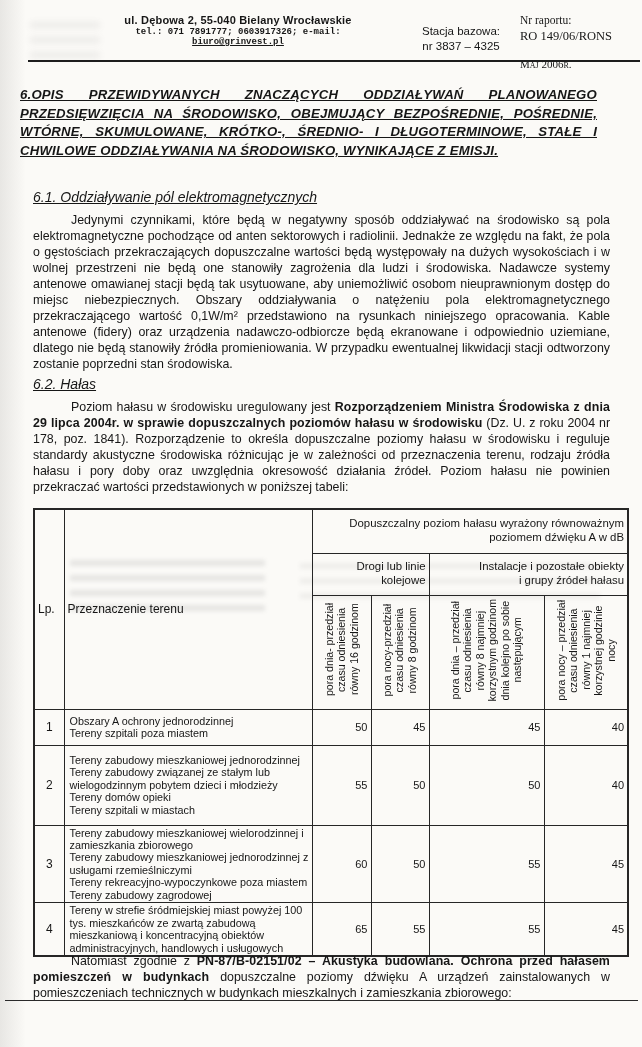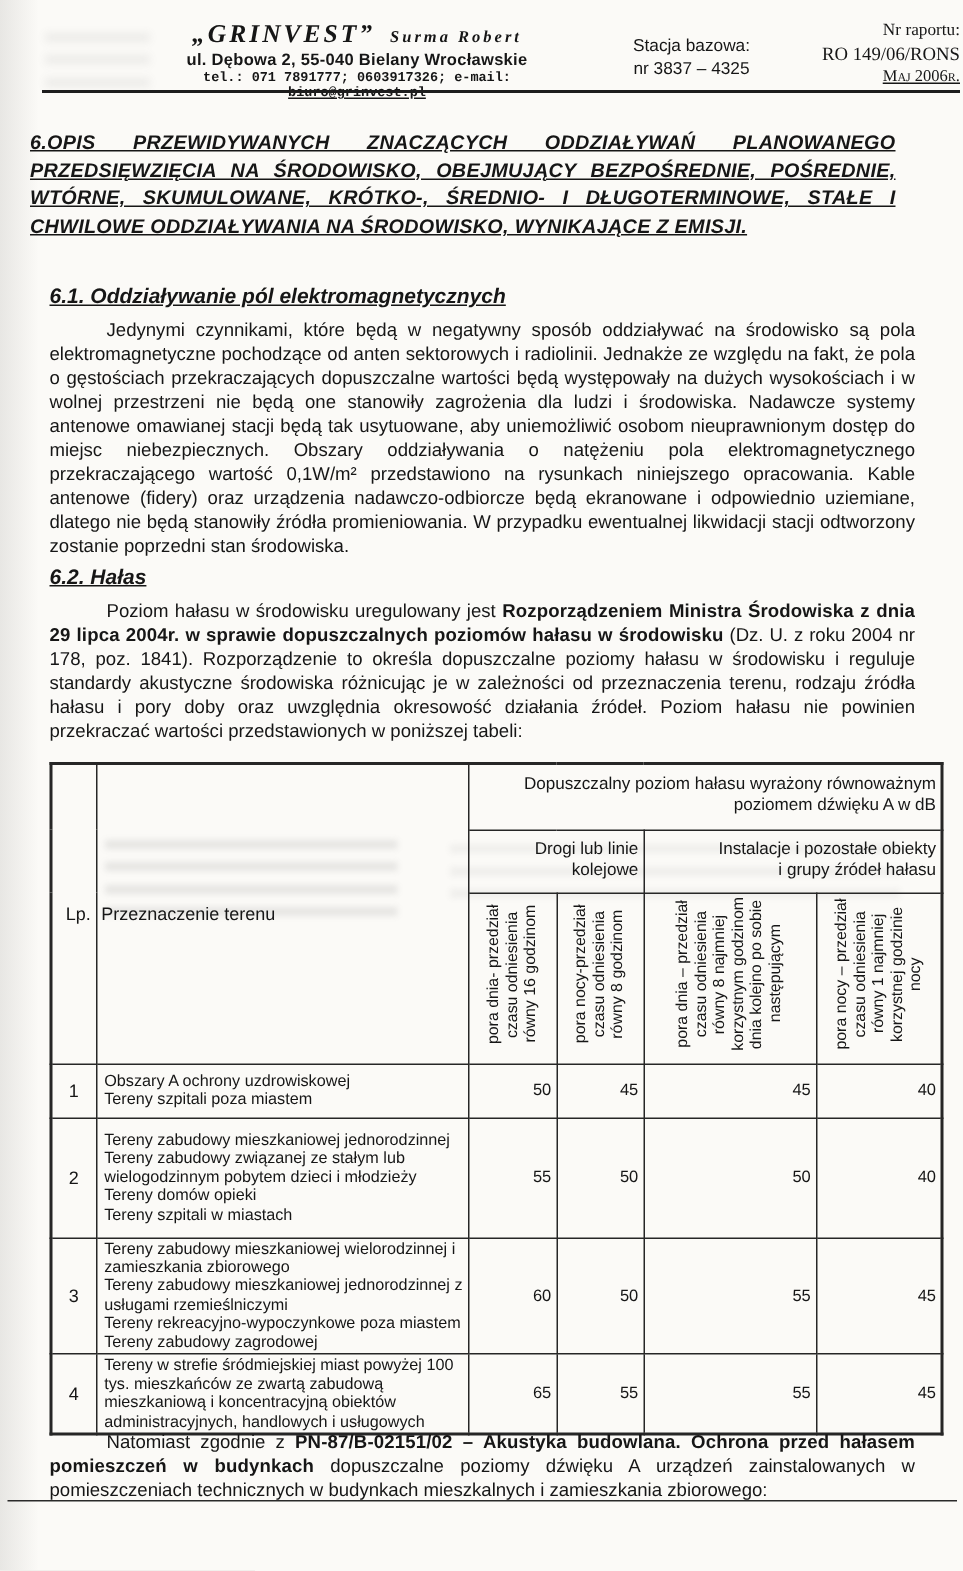--- a/index.html
+++ b/index.html
@@ -16,49 +16,49 @@
   
   .company{position:absolute;left:92px;top:13px;width:292px;text-align:center;}
   .company-name-line{font-family:"Liberation Serif",serif;font-style:italic;white-space:nowrap;}
   .company-name{font-size:17px;font-weight:bold;letter-spacing:2px;}
   .company-owner{font-size:11px;font-weight:bold;letter-spacing:2px;margin-left:6px;}
   .company-address{font-size:11px;font-weight:bold;margin-top:1px;letter-spacing:.2px;}
   .company-contact{font-size:9px;font-weight:bold;margin-top:1px;font-family:Liberation Mono, monospace;}
   .company-contact a{color:#161616;}
   .station{position:absolute;left:405px;top:24px;width:112px;text-align:center;
         font-size:11.5px;line-height:14.5px;}
-  .report{position:absolute;left:520px;top:13px;width:120px;text-align:right;
+  .report{position:absolute;left:520px;top:13px;width:120px;text-align:left;
         font-family:"Liberation Serif",serif;line-height:14px;}
   .report-label{font-size:11.5px;}
   .report-number{font-size:12.5px;margin-top:2px;}
-  .report-date{font-size:11px;font-variant:small-caps;margin-top:1px;text-decoration:underline;}
+  .report-date{font-size:11px;font-variant:small-caps;margin-top:14px;}
   .header-rule{position:absolute;top:60px;left:28px;width:612px;height:0;
         border-top:2.6px solid #1d1d1d;}
 
   
   .h6{position:absolute;left:20px;top:86px;width:577px;font-size:13.2px;font-weight:bold;
       font-style:italic;text-decoration:underline;text-align:justify;line-height:18.6px;
       letter-spacing:.2px;}
-  .hsub{position:absolute;left:33px;font-size:14px;font-weight:bold;font-style:italic;
+  .hsub{position:absolute;left:33px;font-size:14px;font-weight:normal;font-style:italic;
       text-decoration:underline;}
   .h61{top:189px;} .h62{top:376px;}
   .para{position:absolute;left:33px;width:577px;font-size:12.4px;line-height:16px;
       text-align:justify;text-indent:38px;}
   .p61{top:212px;} .p62{top:399px;} .closing{top:953px;}
   .para b{letter-spacing:.1px;}
 
   
   .noise-table{position:absolute;left:33px;top:508px;border-collapse:collapse;
       table-layout:fixed;width:594px;}
   .noise-table th,.noise-table td{border:1.4px solid #262626;font-weight:normal;
       padding:1px 3px;vertical-align:middle;}
   .noise-table{border:2px solid #262626;}
   thead tr.r-top{height:44px;} thead tr.r-group{height:42px;} thead tr.r-rot{height:114px;}
   .top-head,.group-head{font-size:11.4px;text-align:right;line-height:13.8px;white-space:pre-line;}
-  .lp-head{font-size:12px;text-align:right;}
+  .lp-head{font-size:12px;text-align:left;}
   .use-head{font-size:12px;text-align:left;padding-left:8px;}
   .rot-cell{text-align:center;}
   .rot{writing-mode:vertical-rl;transform:rotate(180deg);white-space:pre-line;
       font-size:10.6px;line-height:12.4px;display:inline-block;text-align:center;}
   tbody tr:nth-child(1){height:36px;} tbody tr:nth-child(2){height:80px;}
   tbody tr:nth-child(3){height:70px;} tbody tr:nth-child(4){height:54px;}
   td.lp{text-align:center;font-size:12px;}
   td.use{font-size:10.8px;line-height:12.4px;white-space:pre-line;padding-left:5px;}
   td.val{text-align:right;font-size:11px;}
 
@@ -73,24 +73,20 @@
 </style>
 </head>
 <body>
 
 <div class="page">
 
   <div class="edge-shade"></div>
   <div class="smudge ghost3"></div>
 
   <div class="company">
-    <div class="company-name-line">
-      <span class="company-name">„GRINVEST”</span>
-      <span class="company-owner">Surma Robert</span>
-    </div>
     <div class="company-address">ul. Dębowa 2, 55-040 Bielany Wrocławskie</div>
     <div class="company-contact">
       <span>tel.: 071 7891777;  0603917326; e-mail: </span><a href="#">biuro@grinvest.pl</a>
     </div>
   </div>
 
   <div class="station">
     <div>Stacja bazowa:</div>
     <div>nr 3837 – 4325</div>
   </div>
@@ -152,21 +148,21 @@
         <th class="rot-cell"><span class="rot">pora nocy – przedział
 czasu odniesienia
 równy 1 najmniej
 korzystnej godzinie
 nocy</span></th>
       </tr>
     </thead>
     <tbody>
         <tr>
           <td class="lp">1</td>
-          <td class="use">Obszary A ochrony uzdrowiskowej
+          <td class="use">Obszary A ochrony jednorodzinnej
 Tereny szpitali poza miastem</td>
           <td class="val">50</td>
           <td class="val">45</td>
           <td class="val">45</td>
           <td class="val">40</td>
         </tr>
         <tr>
           <td class="lp">2</td>
           <td class="use">Tereny zabudowy mieszkaniowej jednorodzinnej
 Tereny zabudowy związanej ze stałym lub

